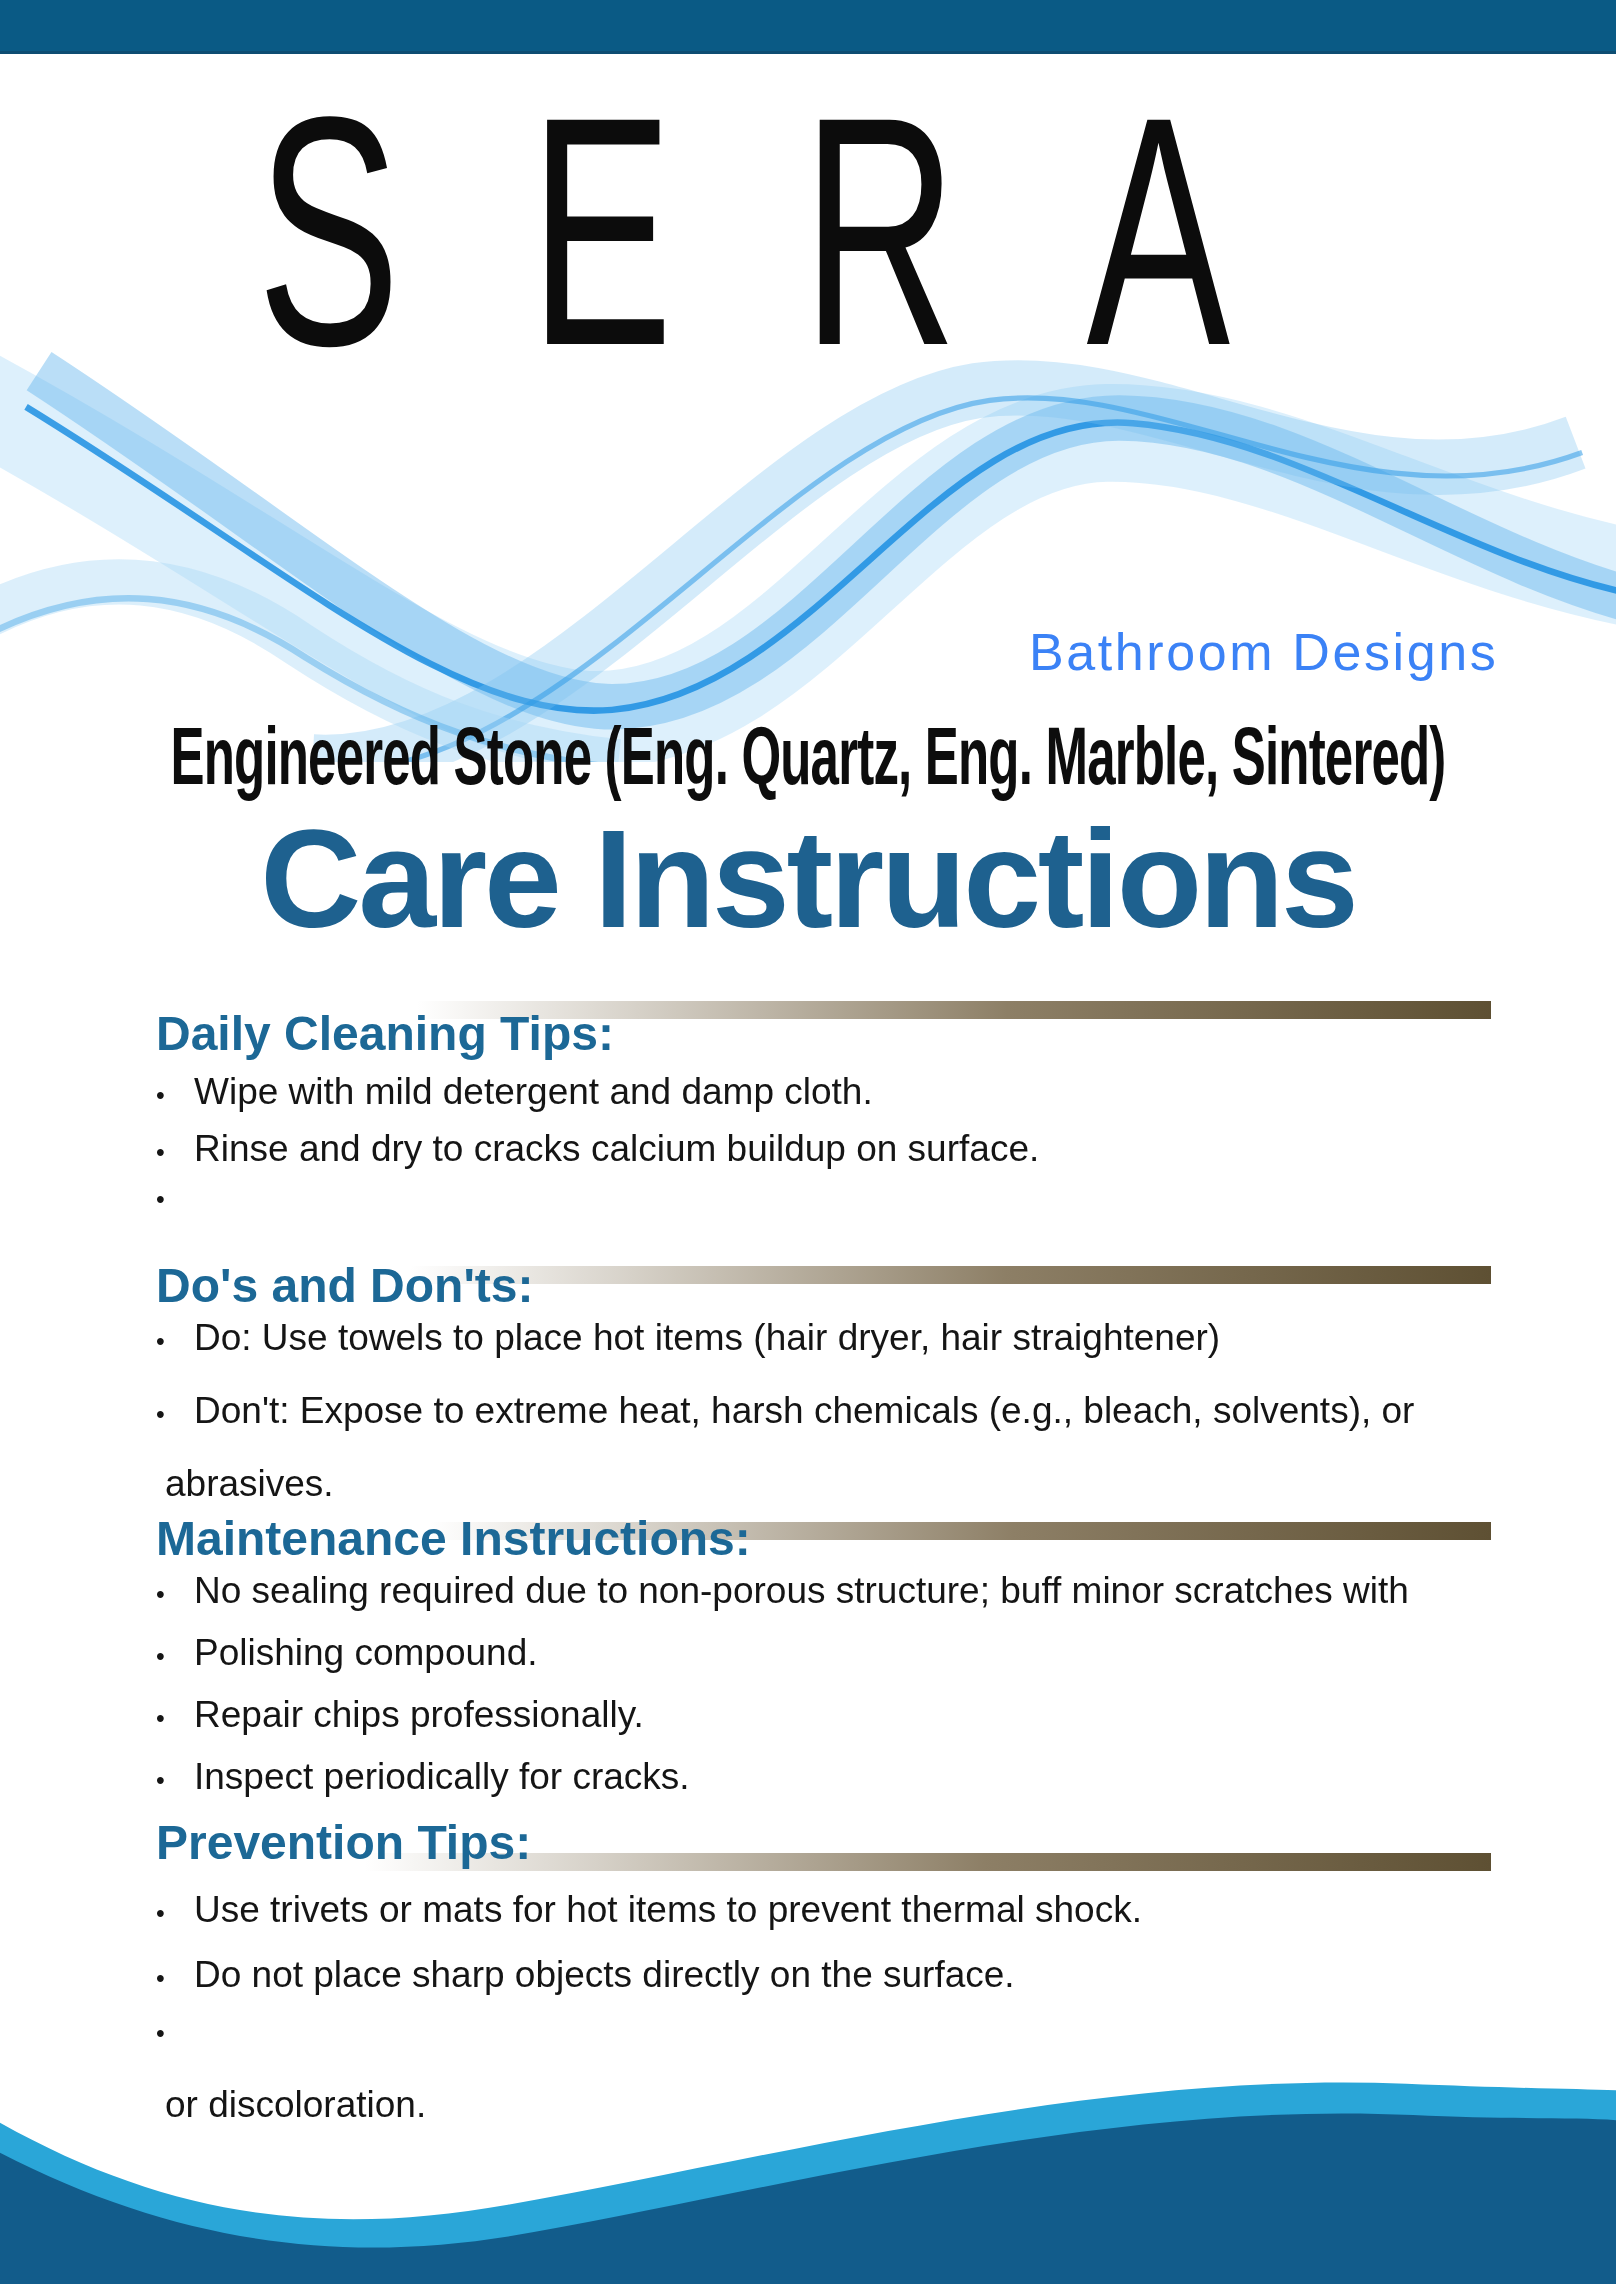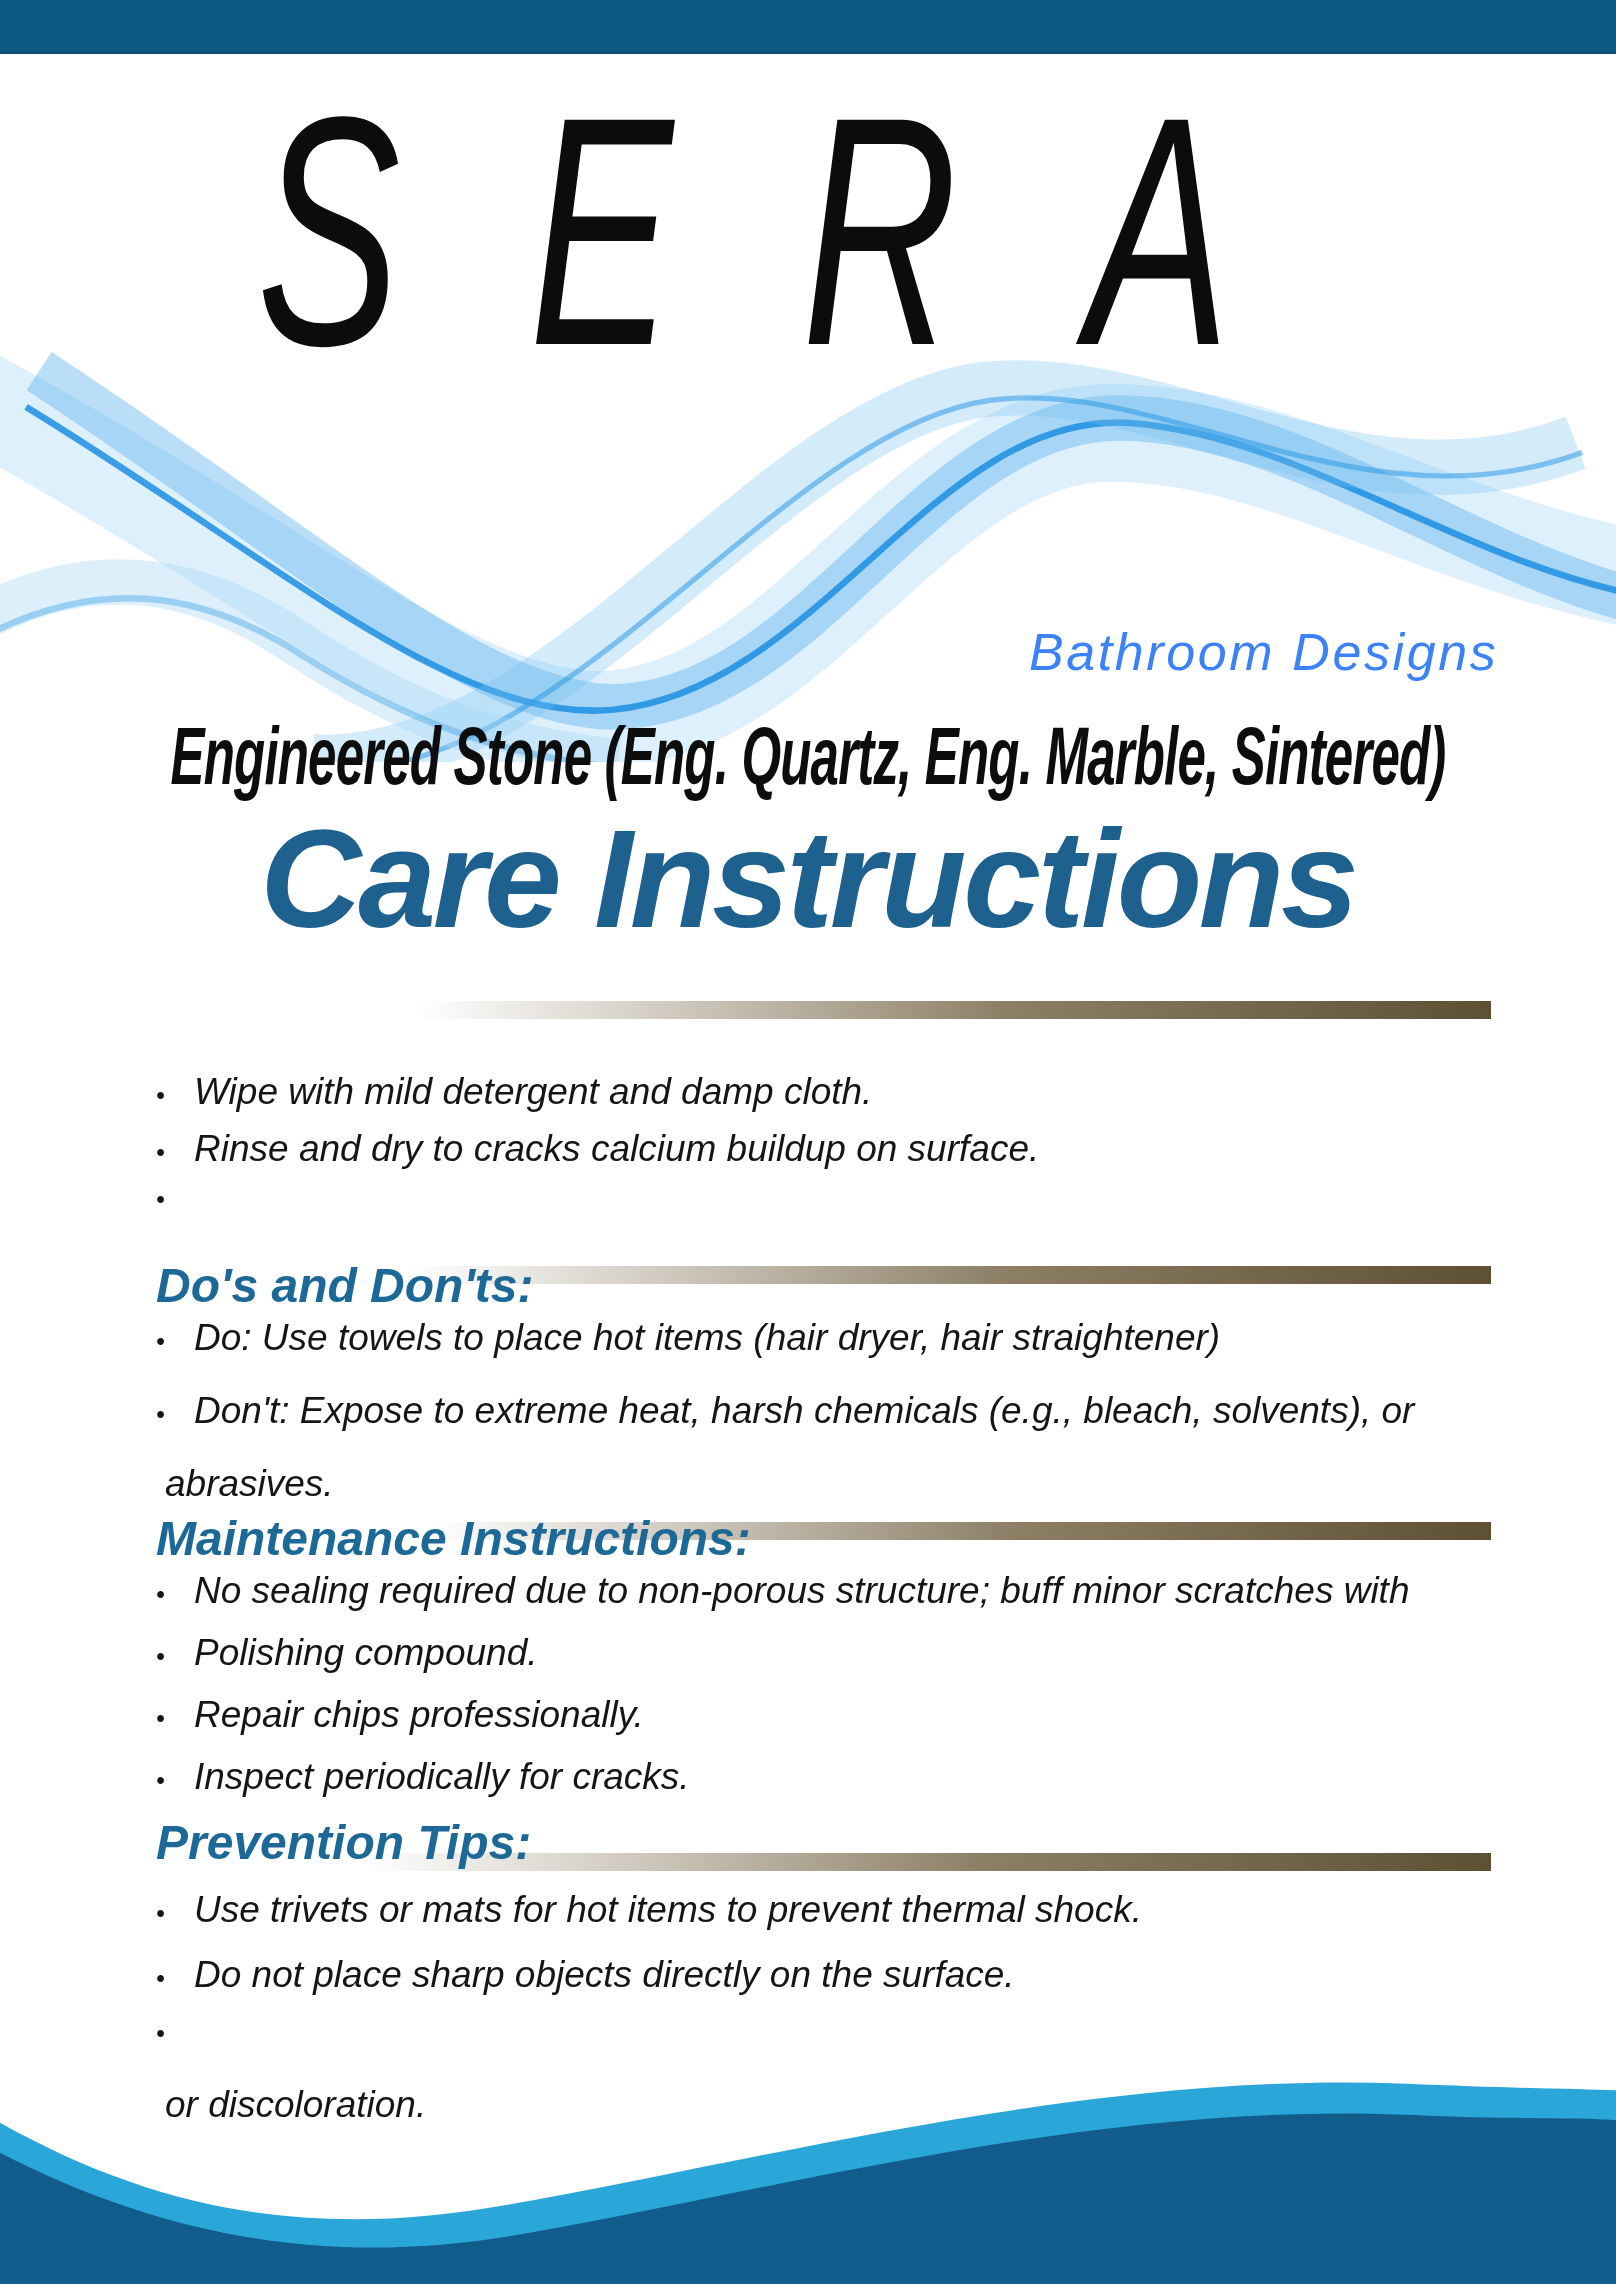--- a/index.html
+++ b/index.html
@@ -2,21 +2,20 @@
 <html style="font-size:10.4px"><head>
 <meta charset="utf-8">
 <style>
   html,body{margin:0;padding:0;background:#ffffff;}
   .page{
     position:relative;
     width:1616px;height:2284px;
     background:#ffffff;
     overflow:hidden;
     font-family:"Liberation Sans", sans-serif;
-    font-style:italic;
   }
   
   .topbar{
     position:absolute;top:0;left:0;right:0;height:51px;
     background:#0a5a85;border-bottom:3.9px solid #0d4d72;
   }
   
   .logo{
     position:absolute;top:68px;left:50%;
     transform:translateX(-50%) scaleX(0.66);
@@ -116,20 +115,21 @@
 
   <div class="tagline">Bathroom Designs</div>
 
   <div class="subtitle">Engineered Stone (Eng. Quartz, Eng. Marble, Sintered)</div>
 
   <div class="main-title">Care Instructions</div>
 
   <div>
   <div class="sec s1">
     <div class="sec-bar"></div>
+    <div class="sec-heading">Daily Cleaning Tips:</div>
     <div class="sec-list">
           <div class="b-line">
             <span class="dot">•</span>
             <span class="tx">Wipe with mild detergent and damp cloth.</span>
           </div>
           <div class="b-line">
             <span class="dot">•</span>
             <span class="tx">Rinse and dry to cracks calcium buildup on surface.</span>
           </div>
           <div class="b-line">

